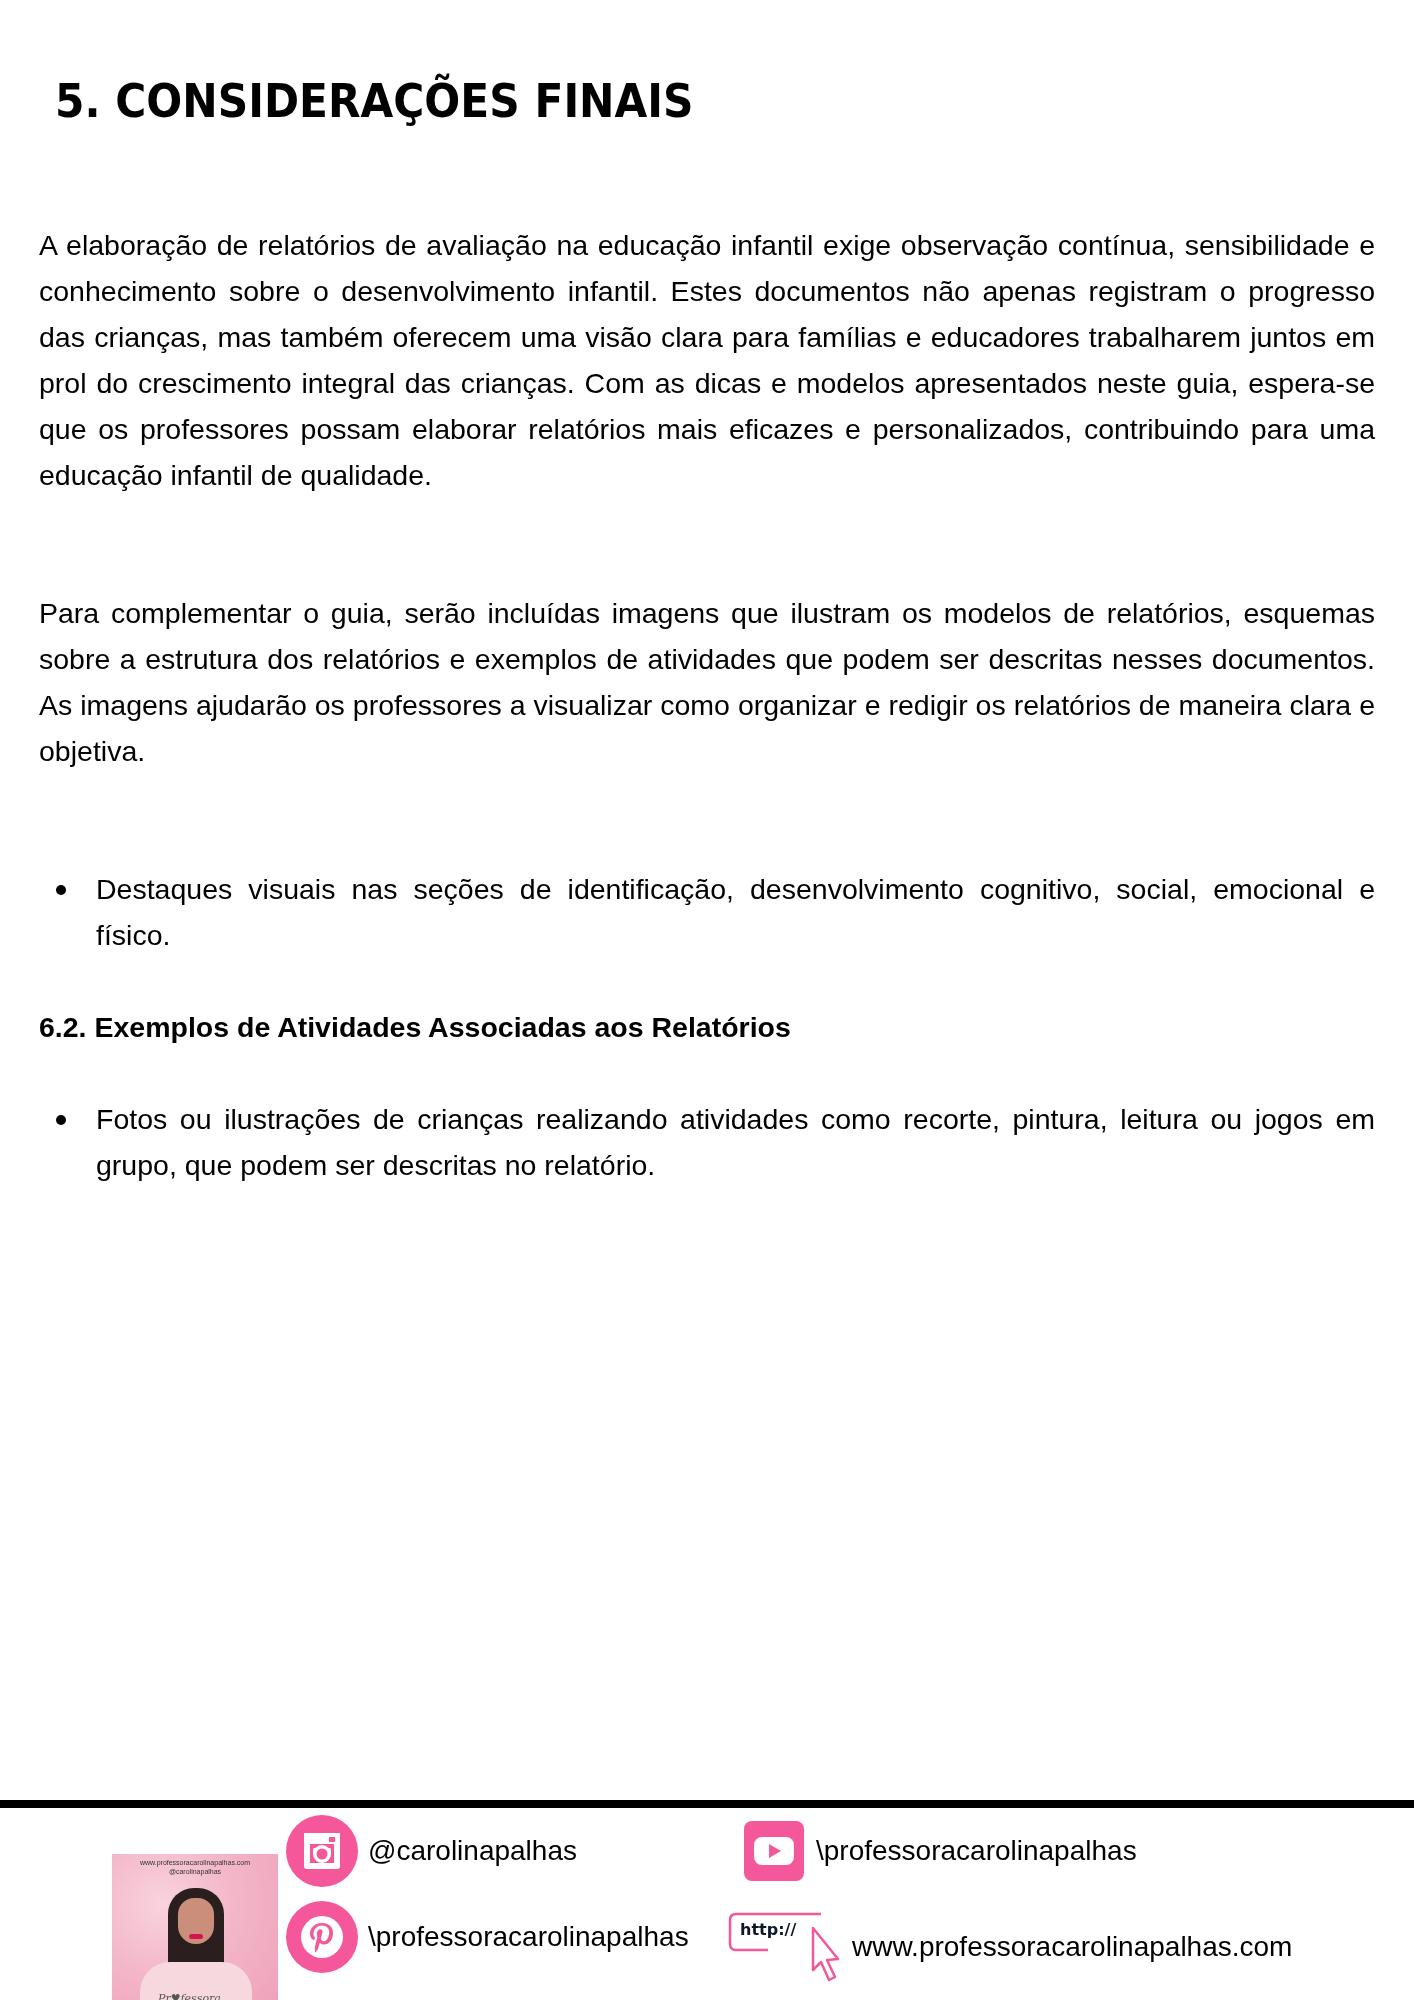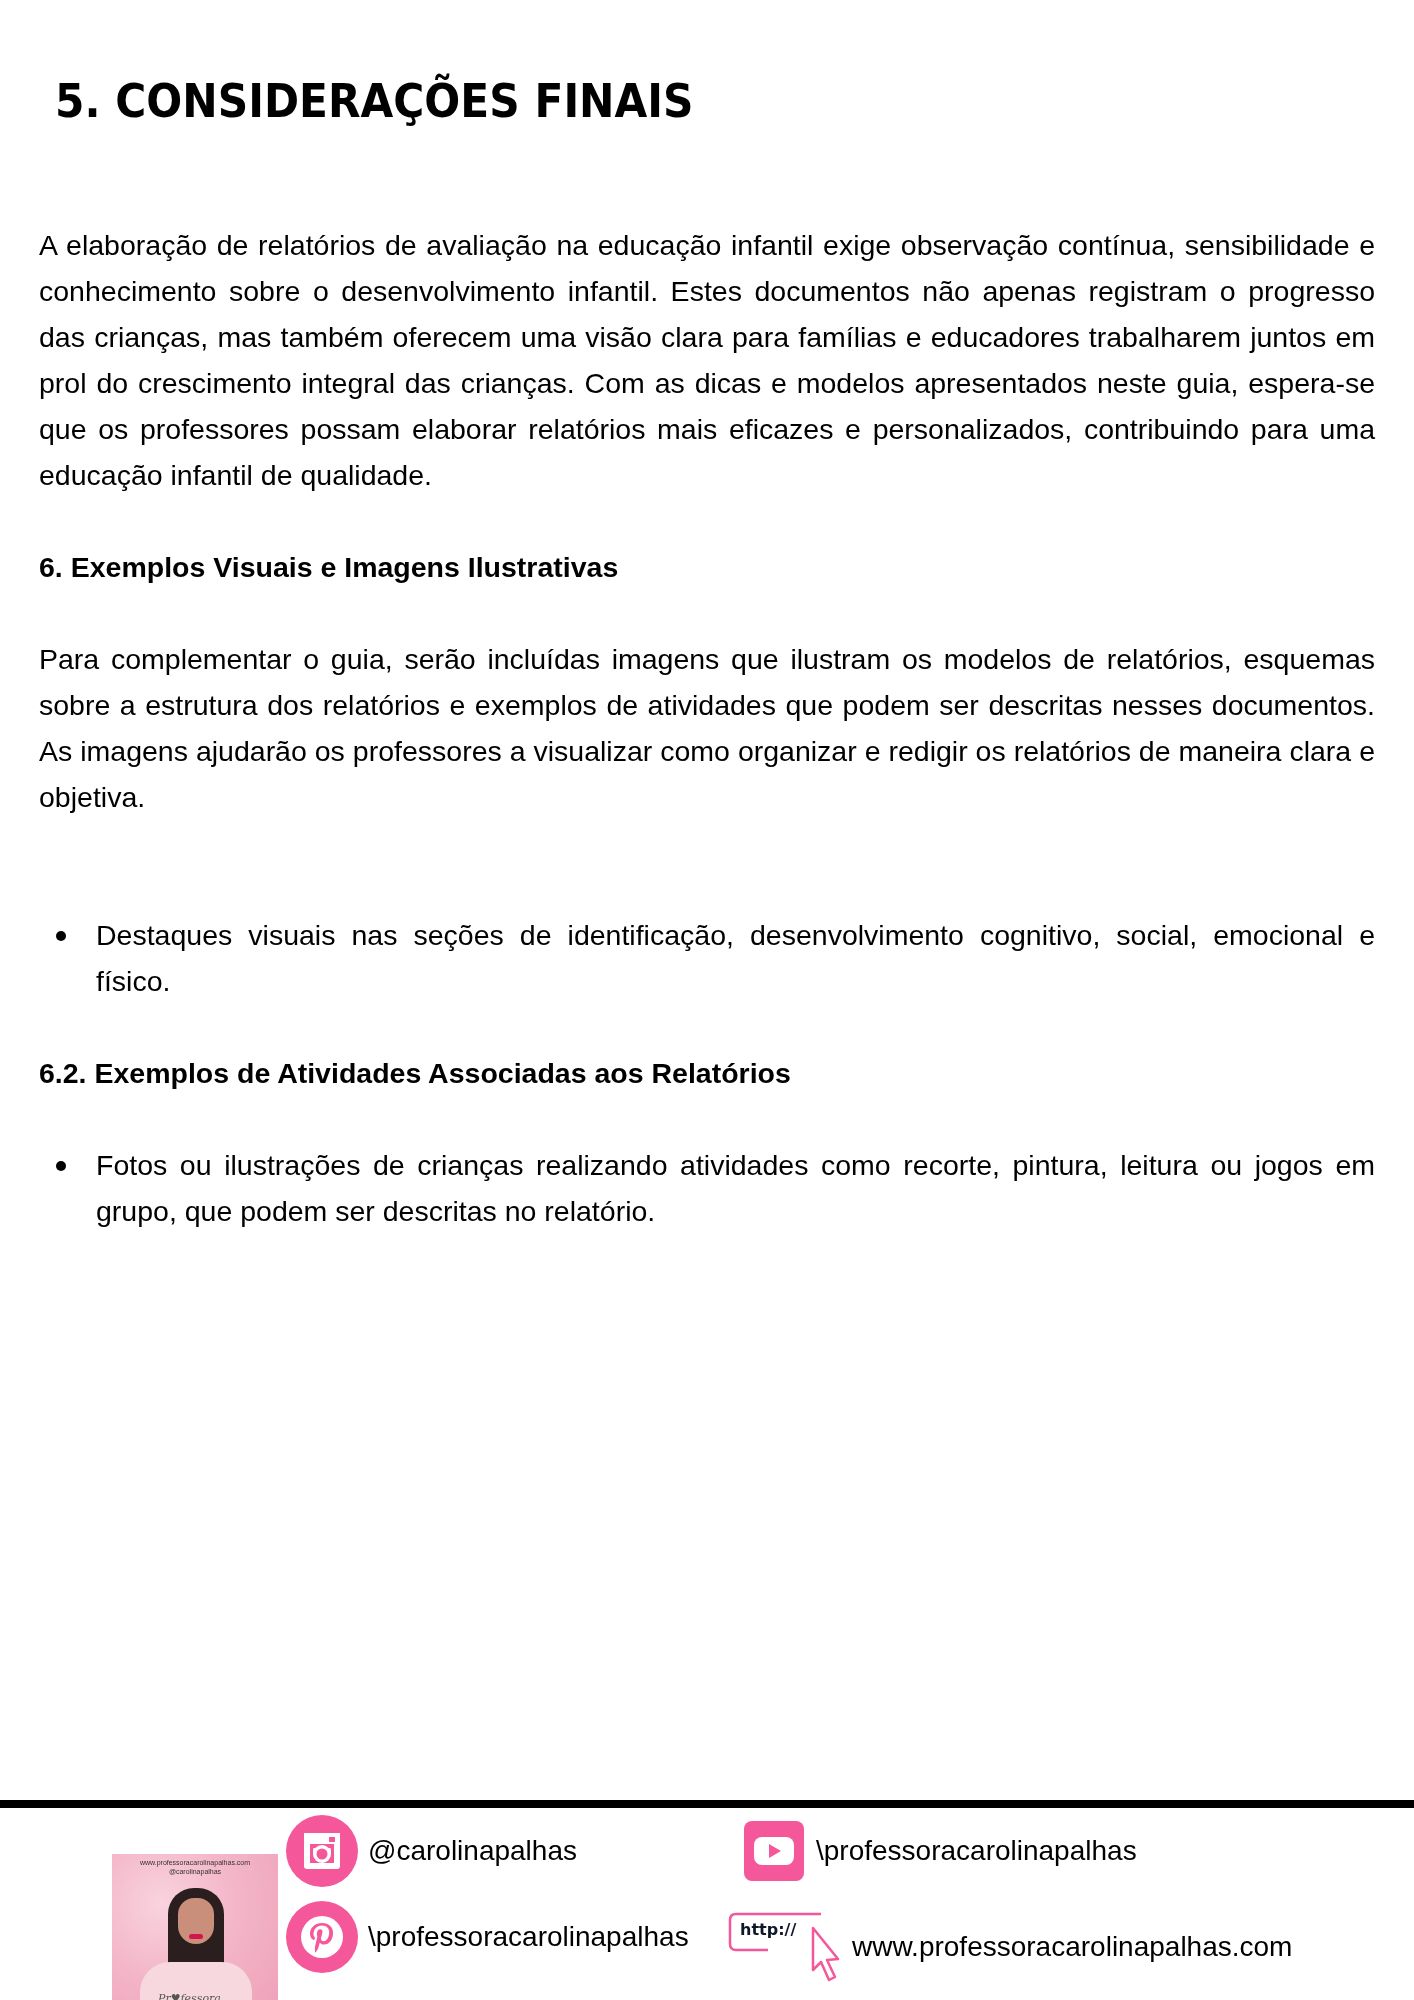--- a/index.html
+++ b/index.html
@@ -192,21 +192,20 @@
   </style>
 </head>
 <body>
 
 <h1 class="page-title">5. CONSIDERAÇÕES FINAIS</h1>
 
 <div class="content">
   <p class="justify">A elaboração de relatórios de avaliação na educação infantil exige observação contínua, sensibilidade e conhecimento sobre o desenvolvimento infantil. Estes documentos não apenas registram o progresso das crianças, mas também oferecem uma visão clara para famílias e educadores trabalharem juntos em prol do crescimento integral das crianças. Com as dicas e modelos apresentados neste guia, espera-se que os professores possam elaborar relatórios mais eficazes e personalizados, contribuindo para uma educação infantil de qualidade.</p>
   <div class="gap"></div>
 
-  <h2>6. Exemplos Visuais e Imagens Ilustrativas</h2>
   <div class="gap"></div>
   <p class="justify">Para complementar o guia, serão incluídas imagens que ilustram os modelos de relatórios, esquemas sobre a estrutura dos relatórios e exemplos de atividades que podem ser descritas nesses documentos. As imagens ajudarão os professores a visualizar como organizar e redigir os relatórios de maneira clara e objetiva.</p>
   <div class="gap"></div>
 
   <div class="gap"></div>
   <ul>
     <li><span class="bullet"></span><span>Destaques visuais nas seções de identificação, desenvolvimento cognitivo, social, emocional e físico.</span></li>
   </ul>
   <div class="gap"></div>
 

